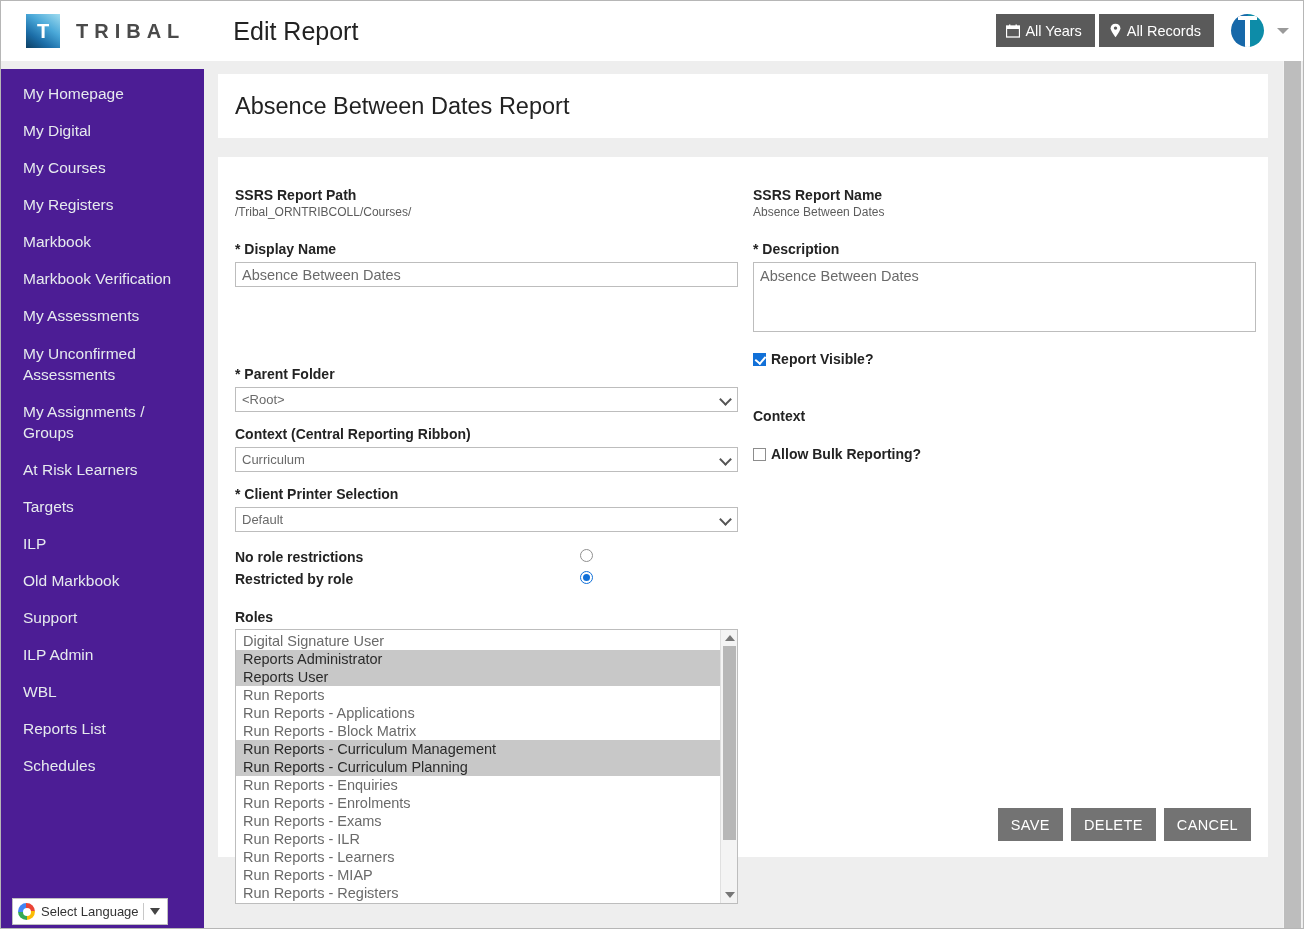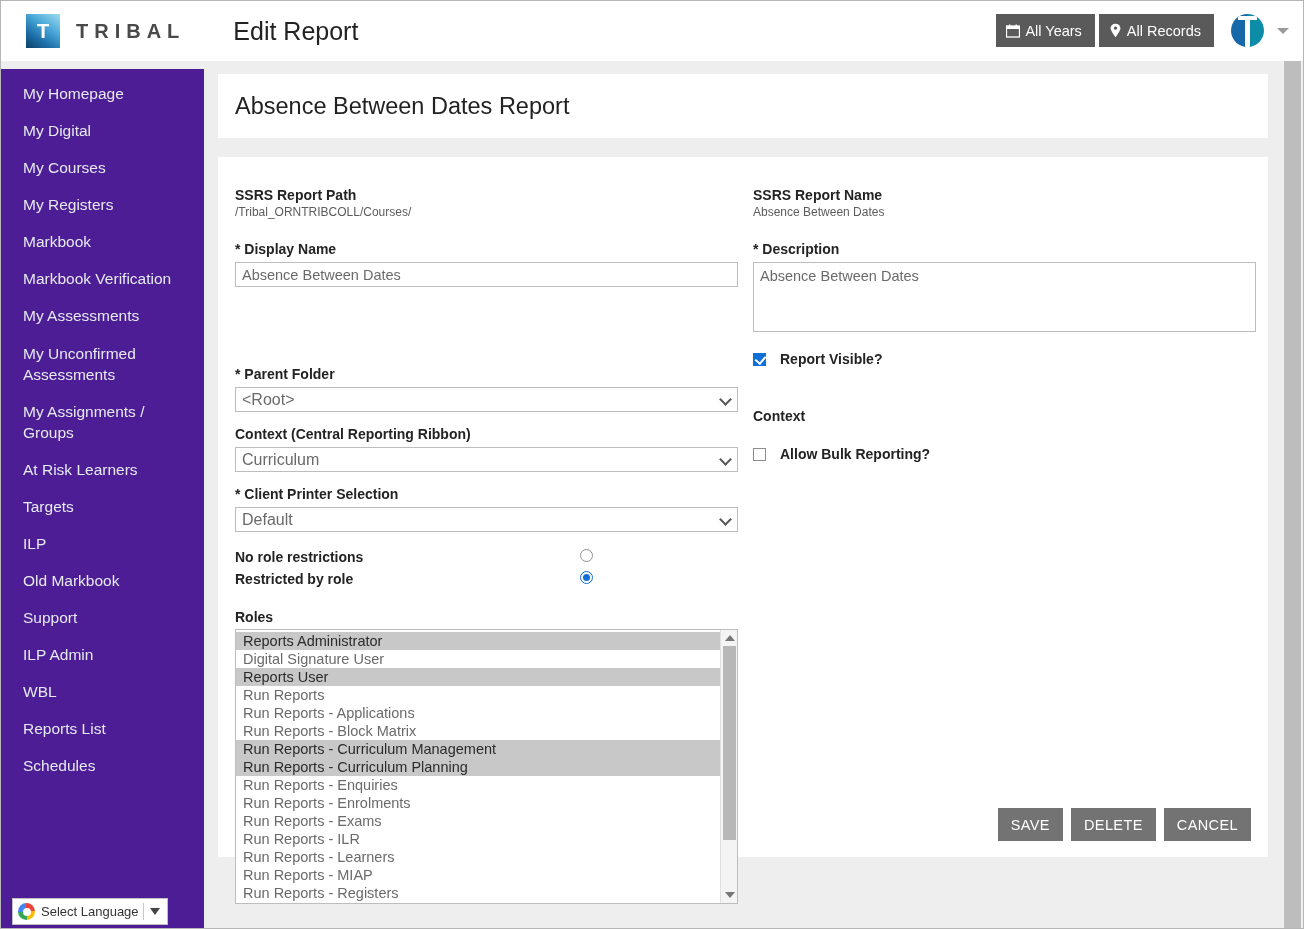--- a/index.html
+++ b/index.html
@@ -184,35 +184,35 @@
     font-size: 14.5px; color: #6a6a6a;
     font-family: "Liberation Sans", sans-serif;
     padding: 5px 6px;
     resize: none;
   }
   .sel-wrap { position: relative; width: 503px; }
   .sel {
     width: 503px; height: 25px;
     border: 1px solid #bdbdbd;
     background: #ffffff;
-    font-size: 16px; color: #6a6a6a;
+    font-size: 13px; color: #6a6a6a;
     font-family: "Liberation Sans", sans-serif;
     padding: 0 24px 0 6px;
     display: flex; align-items: center;
     cursor: pointer;
   }
   .sel-arrow {
     position: absolute; right: 8px; top: 8px;
     width: 9px; height: 9px;
     border-right: 2px solid #555555;
     border-bottom: 2px solid #555555;
     transform: rotate(45deg);
     pointer-events: none;
   }
-  .cb-row { display: flex; align-items: center; gap: 14px; }
+  .cb-row { display: flex; align-items: center; gap: 5px; }
   .cbox {
     width: 13px; height: 13px;
     border: 1px solid #8d8d8d; background: #ffffff;
     position: relative; cursor: pointer; flex: none;
   }
   .cbox.checked { background: #1170d8; border-color: #1170d8; }
   .cbox.checked::after {
     content: ""; position: absolute;
     left: 3px; top: 0px; width: 5px; height: 8px;
     border-right: 2px solid #ffffff;
@@ -413,22 +413,22 @@
             </div>
             <div class="radio-row">
               <span class="radio-text">Restricted by role</span>
               <span class="radio sel-on"></span>
             </div>
           </div>
 
           <div class="roles-label">Roles</div>
           <div class="roles-box">
             <div class="roles-list">
+              <div class="role-item">Digital Signature User</div>
               <div class="role-item selected">Reports Administrator</div>
-              <div class="role-item">Digital Signature User</div>
               <div class="role-item selected">Reports User</div>
               <div class="role-item">Run Reports</div>
               <div class="role-item">Run Reports - Applications</div>
               <div class="role-item">Run Reports - Block Matrix</div>
               <div class="role-item selected">Run Reports - Curriculum Management</div>
               <div class="role-item selected">Run Reports - Curriculum Planning</div>
               <div class="role-item">Run Reports - Enquiries</div>
               <div class="role-item">Run Reports - Enrolments</div>
               <div class="role-item">Run Reports - Exams</div>
               <div class="role-item">Run Reports - ILR</div>

